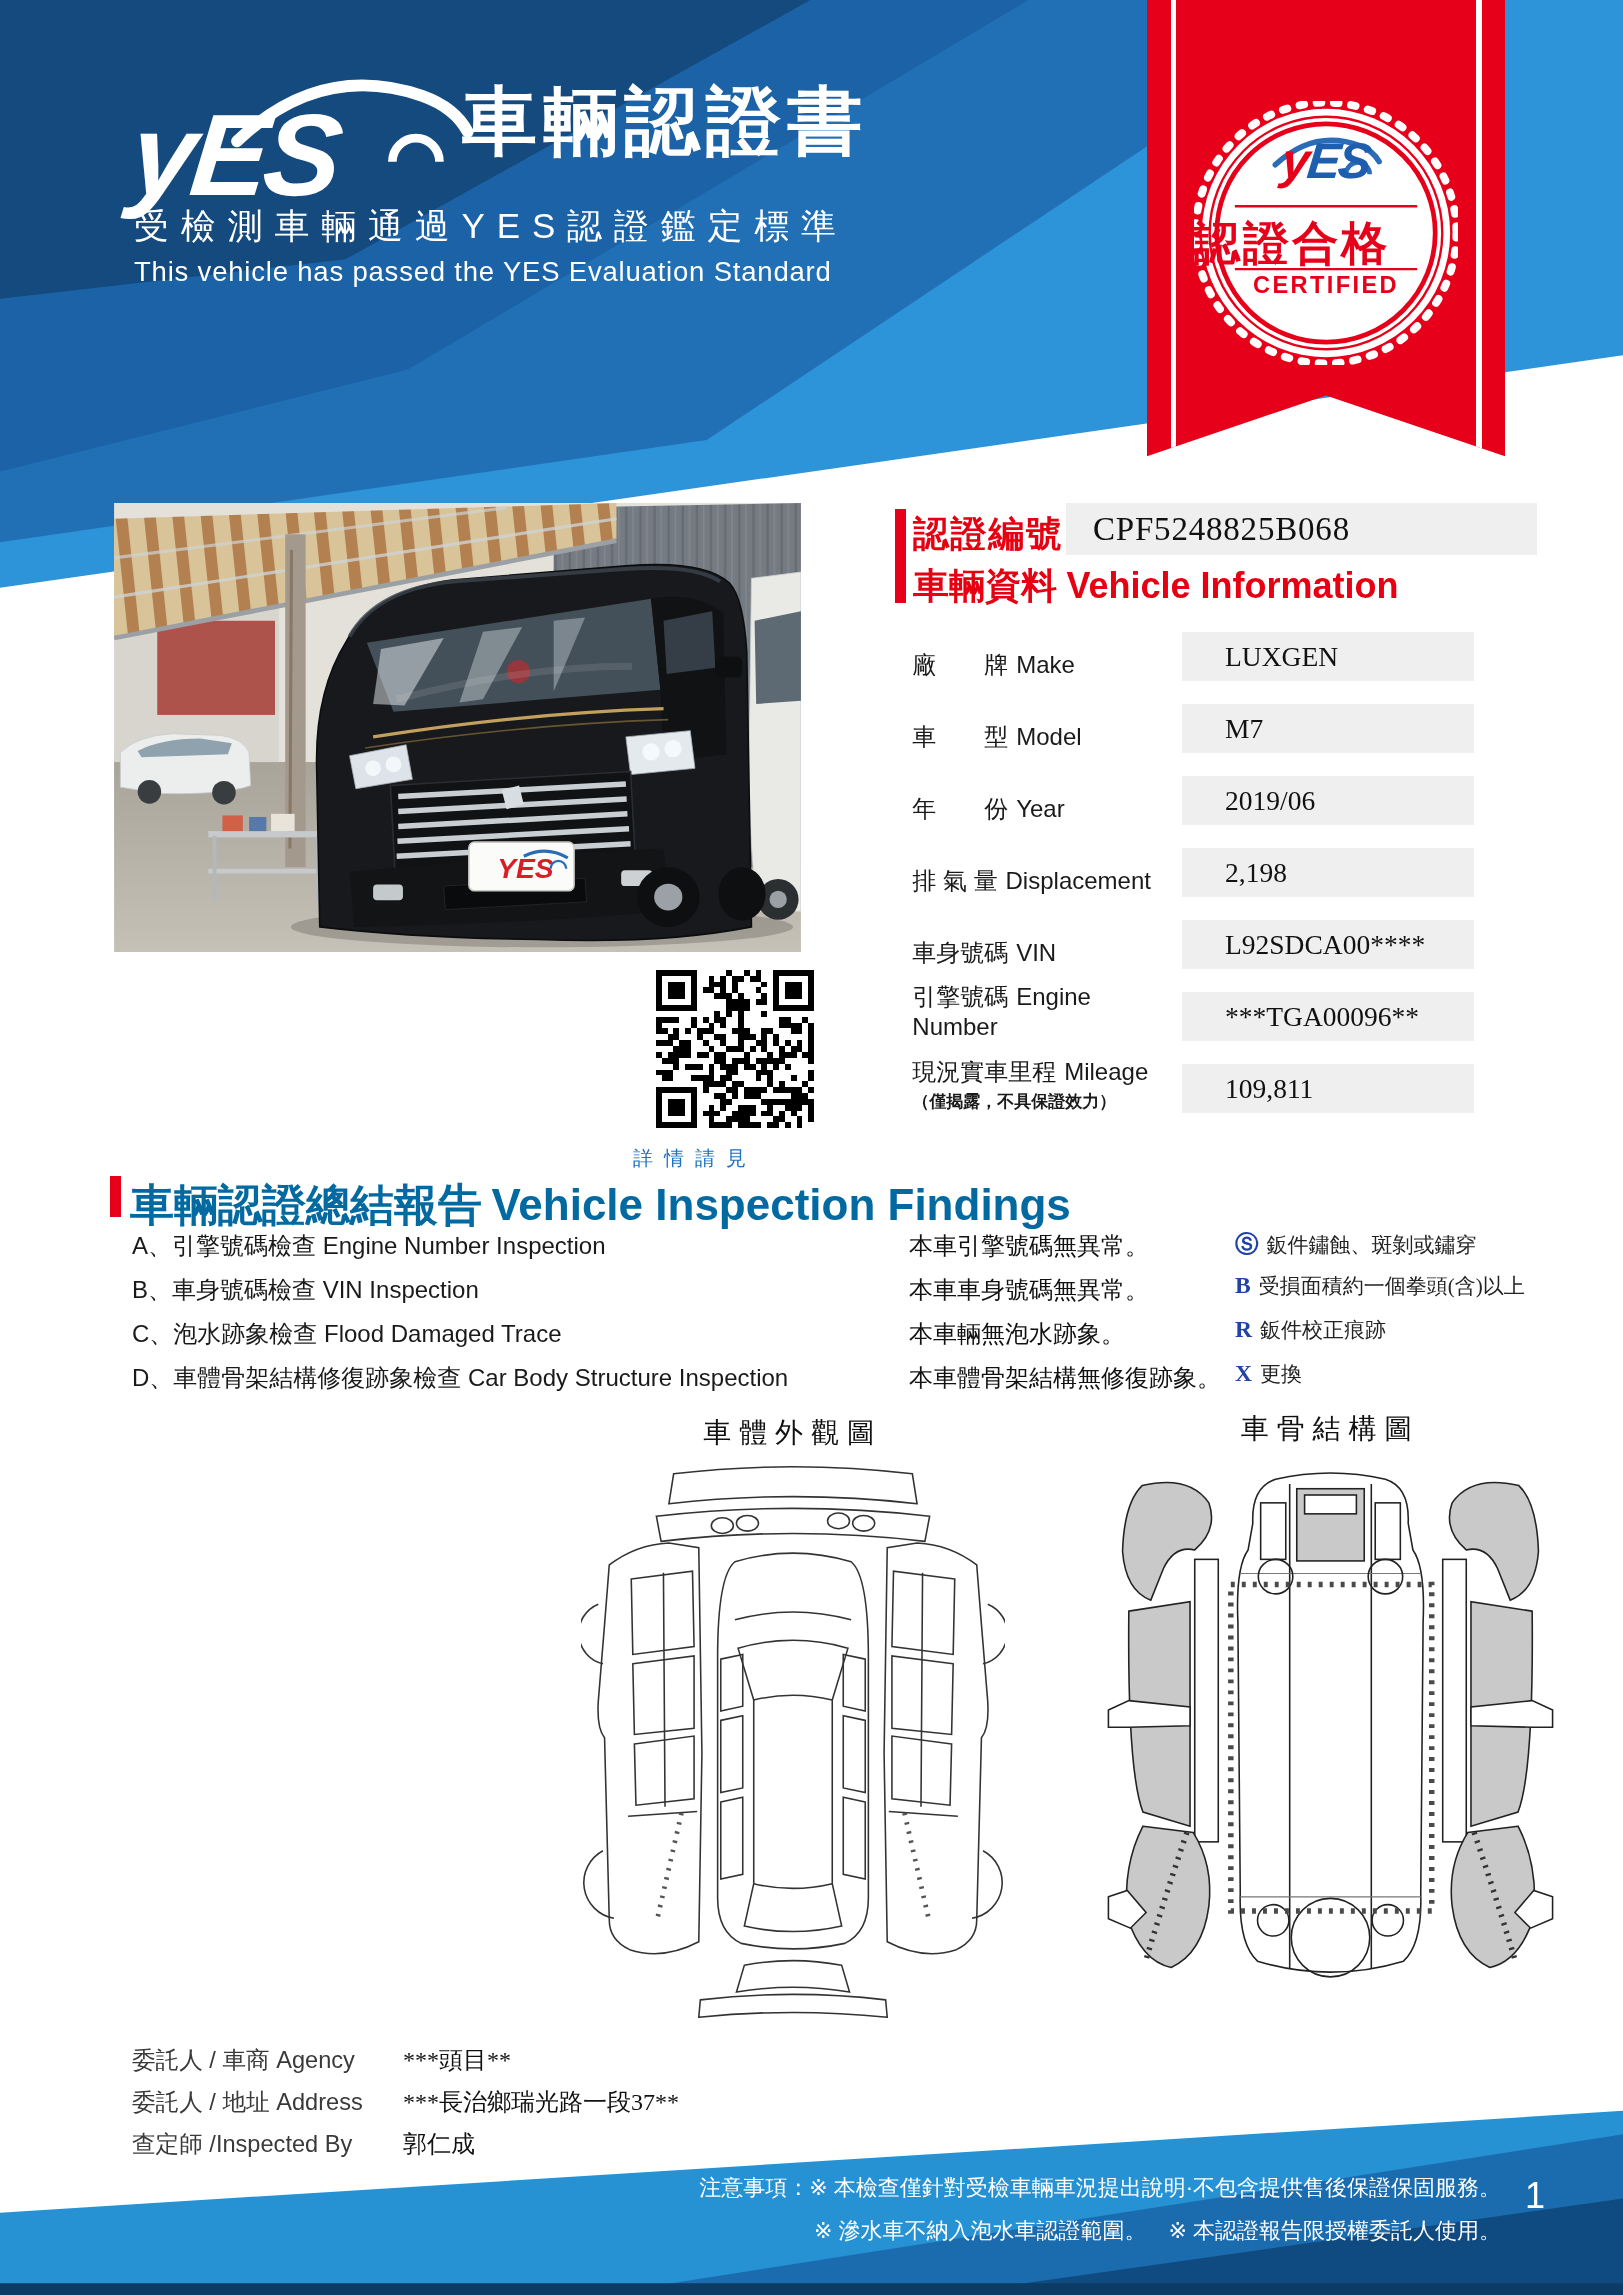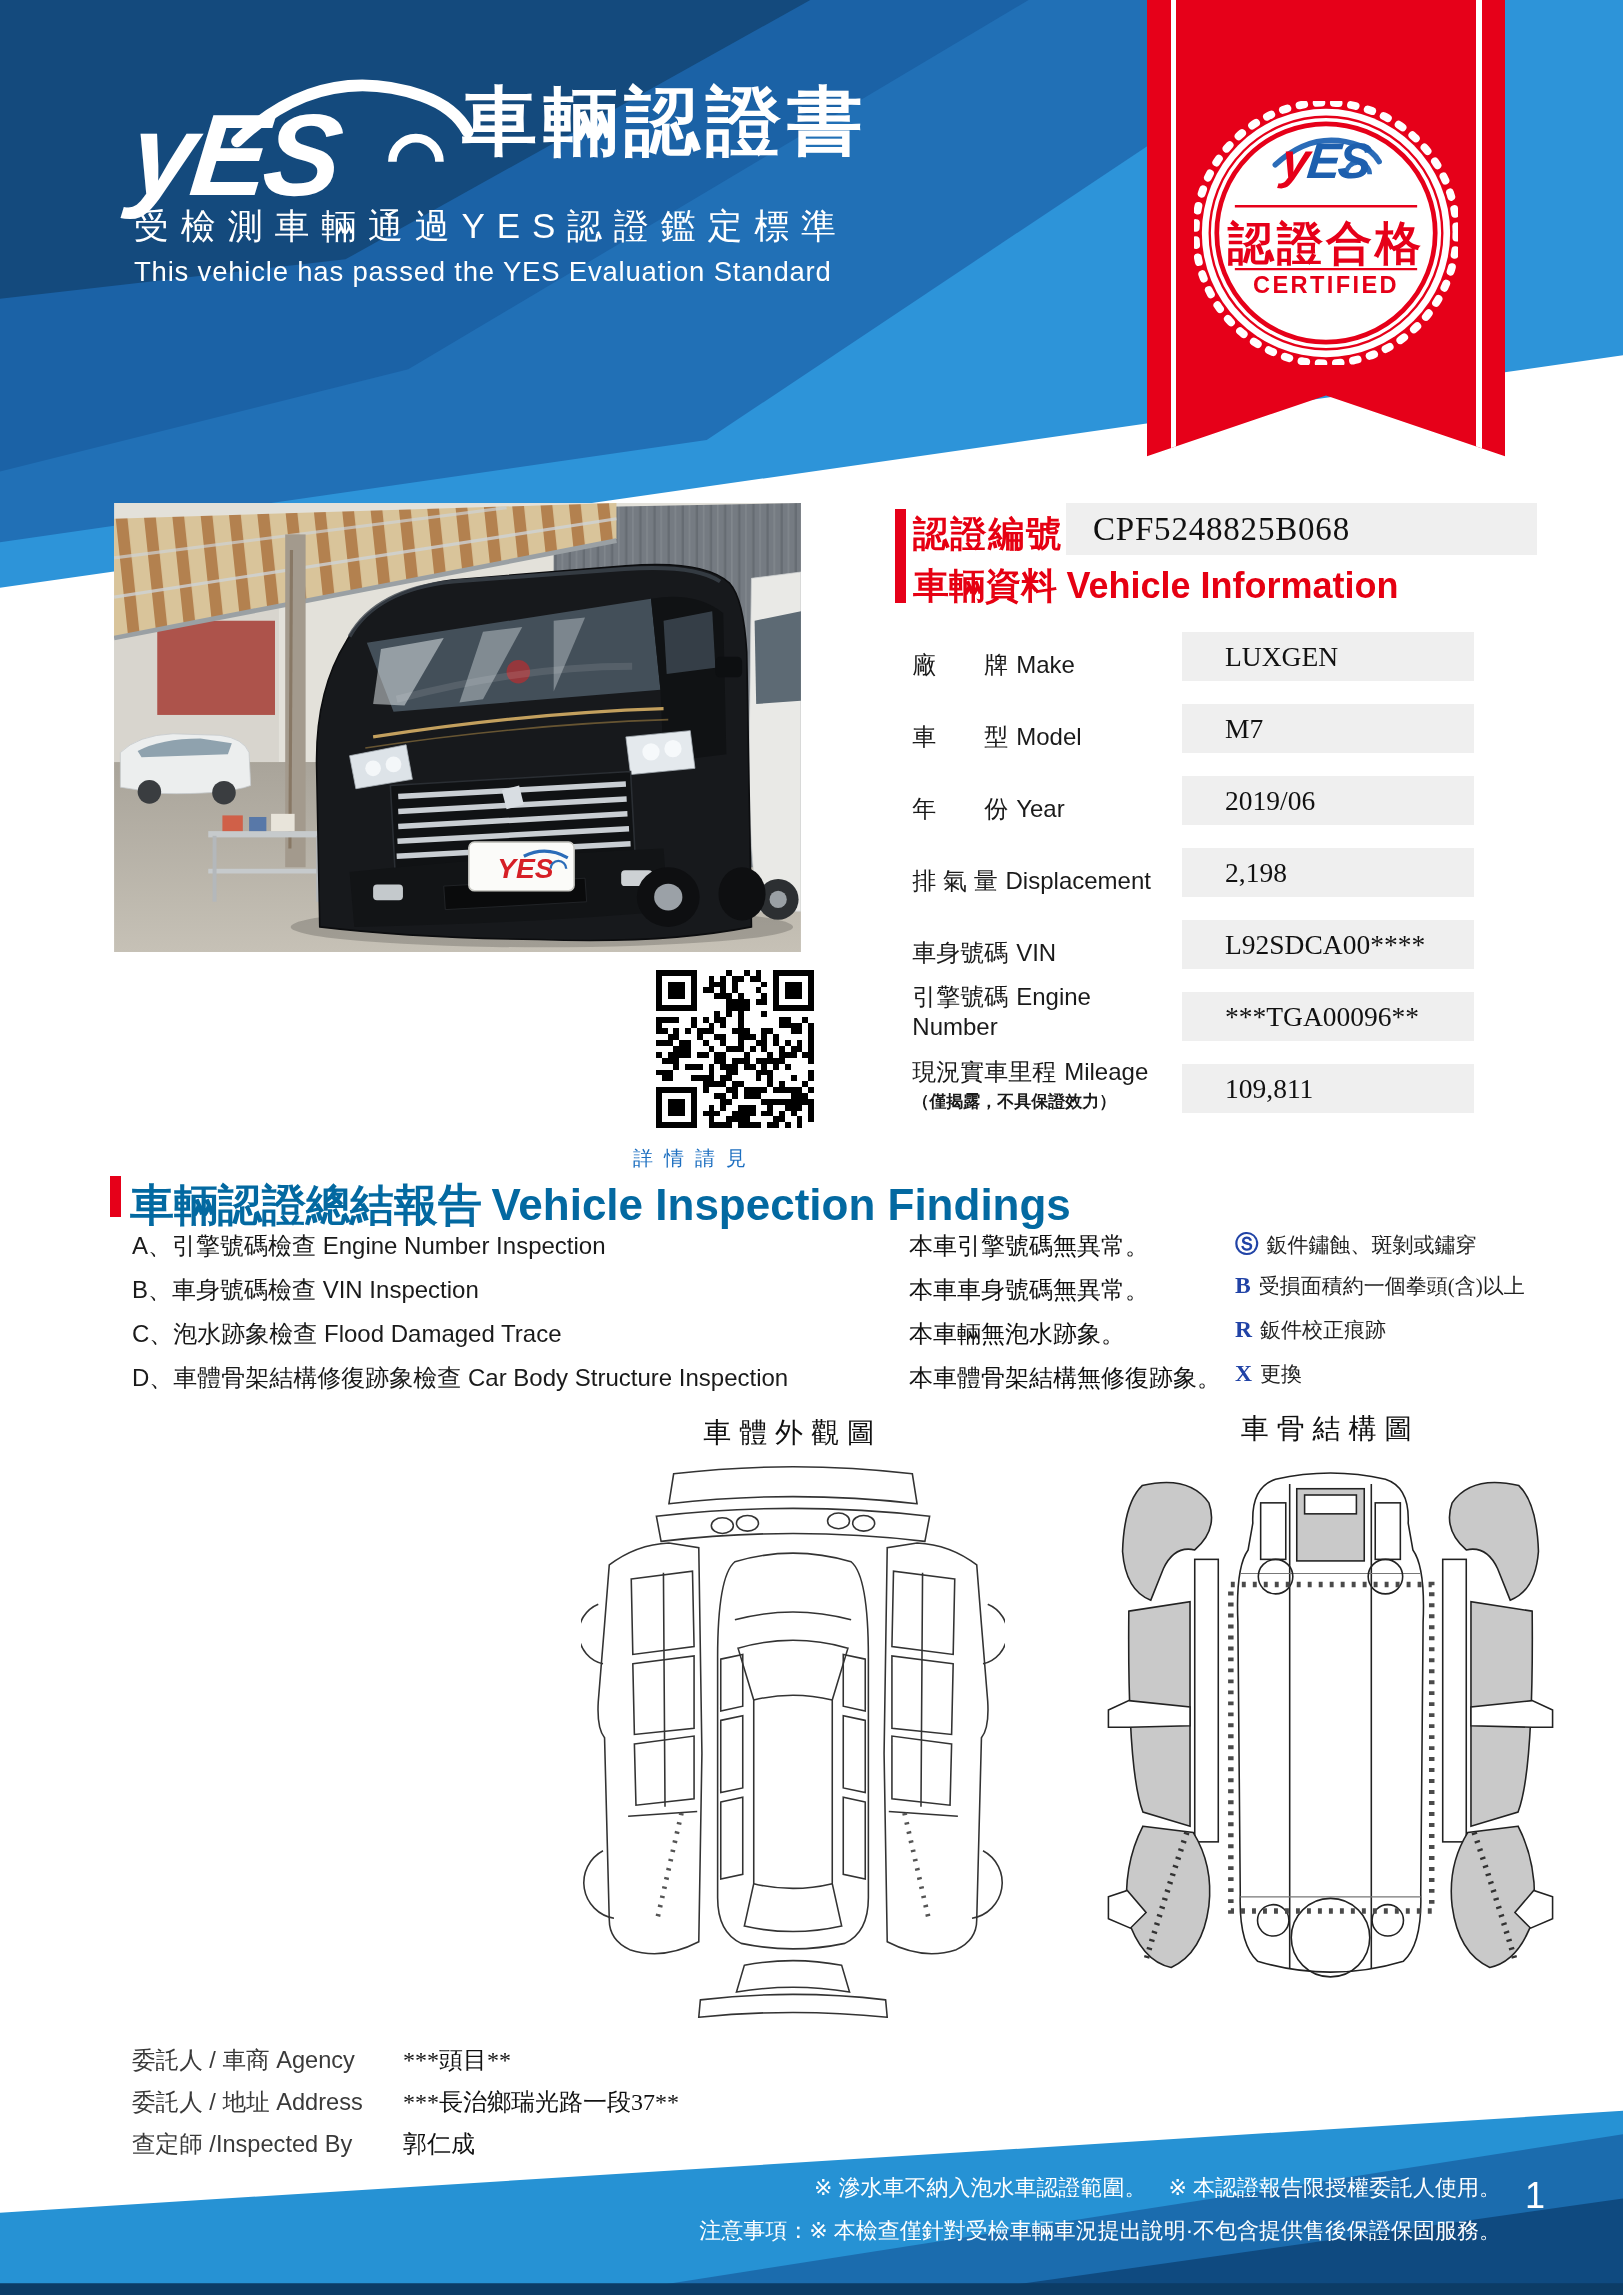--- a/index.html
+++ b/index.html
@@ -22,21 +22,21 @@
   .ribbon{position:absolute;left:1147px;top:0;width:358px;height:507px;background:#E60019;
           clip-path:polygon(0 0,100% 0,100% 90%,50% 78%,0 90%);}
   .ribbon-stripe{position:absolute;top:0;width:5.5px;height:100%;background:#fff;}
   .seal{position:absolute;left:1194px;top:101px;width:264px;height:264px;}
   .seal svg.rings{position:absolute;left:0;top:0;}
   .seal-logo{position:absolute;left:0;top:31px;width:264px;text-align:center;}
   .seal-logo .ltxt{font-size:50px;font-weight:900;font-style:italic;letter-spacing:-2.4px;
                    display:inline-block;transform:skewX(-6deg);}
   .seal-logo .ly{color:#E60019;} .seal-logo .les{color:#1D5FAE;}
   .seal-swoosh{position:absolute;left:75px;top:-4.7px;}
-  .seal-zh{position:absolute;left:0;top:112px;width:264px;text-align:center;font-size:46px;
+  .seal-zh{position:absolute;left:0;top:112px;width:264px;font-size:46px;
            font-weight:900;color:#E60019;letter-spacing:3.1px;}
   .seal-en{position:absolute;left:0;top:171px;width:264px;text-align:center;font-size:23.6px;
            font-weight:bold;color:#E60019;letter-spacing:2.4px;}
 
   
   .photo{position:absolute;left:114px;top:503px;width:687px;height:449px;overflow:hidden;}
   .qr{position:absolute;left:650px;top:964px;width:170px;height:170px;}
   .qr-caption{position:absolute;left:633px;top:1145px;width:204px;text-align:left;
               font-size:20px;color:#1D6FC0;letter-spacing:11px;}
 
@@ -370,19 +370,19 @@
     </div>
   </div>
 
   <svg class="footer-bg" viewBox="0 0 2067 273" preserveAspectRatio="none">
     <polygon points="0,168 2067,38 2067,273 0,273" fill="#2692D4"></polygon>
     <polygon points="760,273 2067,68 2067,273" fill="#1B6CAE"></polygon>
     <polygon points="1200,273 2067,150 2067,273" fill="#0F4A80"></polygon>
     <rect y="258" width="2067" height="15" fill="#0C3C66"></rect>
   </svg>
   <div class="notes">
+    <div>注意事項：※ 本檢查僅針對受檢車輛車況提出說明·不包含提供售後保證保固服務。</div>
     <div>※ 滲水車不納入泡水車認證範圍。　※ 本認證報告限授權委託人使用。</div>
-    <div>注意事項：※ 本檢查僅針對受檢車輛車況提出說明·不包含提供售後保證保固服務。</div>
   </div>
   <div class="page-num">1</div>
 
 </div>
 
 
 </body></html>

